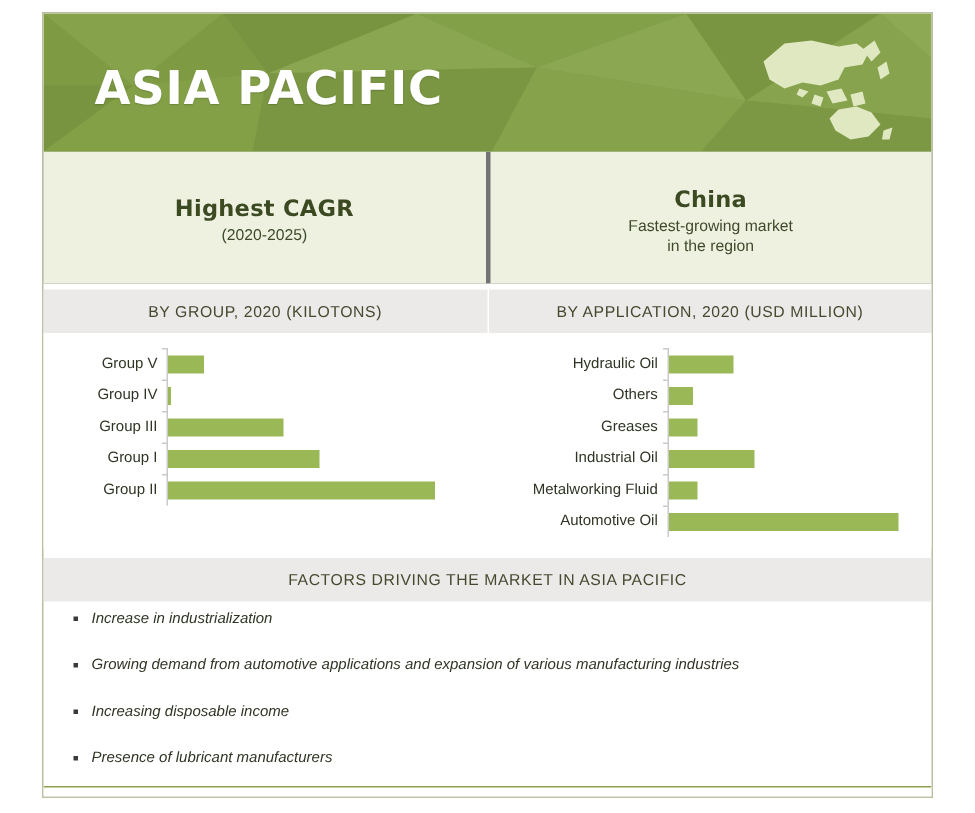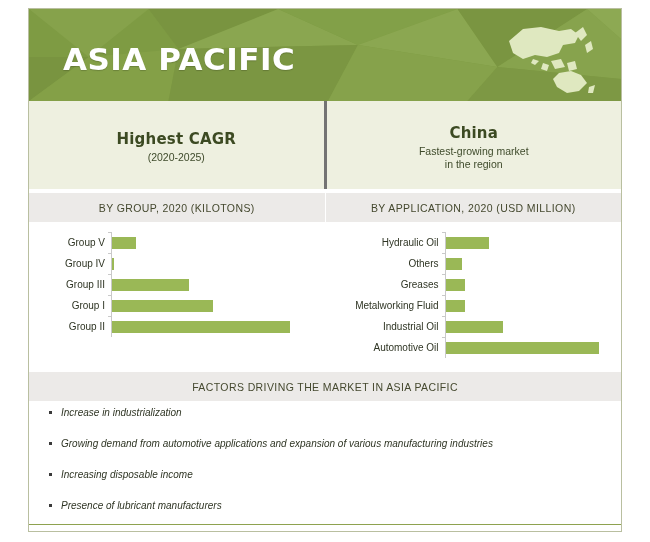--- a/index.html
+++ b/index.html
@@ -300,29 +300,29 @@
               <div class="bar-fill" style="width: 10%; background: rgb(154, 184, 86);"></div>
             </div>
           </div>
           <div class="bar-row">
             <div class="bar-label">Greases</div>
             <div class="bar-track">
               <div class="bar-fill" style="width: 12%; background: rgb(154, 184, 86);"></div>
             </div>
           </div>
           <div class="bar-row">
+            <div class="bar-label">Industrial Oil</div>
+            <div class="bar-track">
+              <div class="bar-fill" style="width: 35%; background: rgb(154, 184, 86);"></div>
+            </div>
+          </div>
+          <div class="bar-row">
             <div class="bar-label">Metalworking Fluid</div>
             <div class="bar-track">
               <div class="bar-fill" style="width: 12%; background: rgb(154, 184, 86);"></div>
-            </div>
-          </div>
-          <div class="bar-row">
-            <div class="bar-label">Industrial Oil</div>
-            <div class="bar-track">
-              <div class="bar-fill" style="width: 35%; background: rgb(154, 184, 86);"></div>
             </div>
           </div>
           <div class="bar-row">
             <div class="bar-label">Automotive Oil</div>
             <div class="bar-track">
               <div class="bar-fill" style="width: 93%; background: rgb(154, 184, 86);"></div>
             </div>
           </div>
         </div>
     </div>

